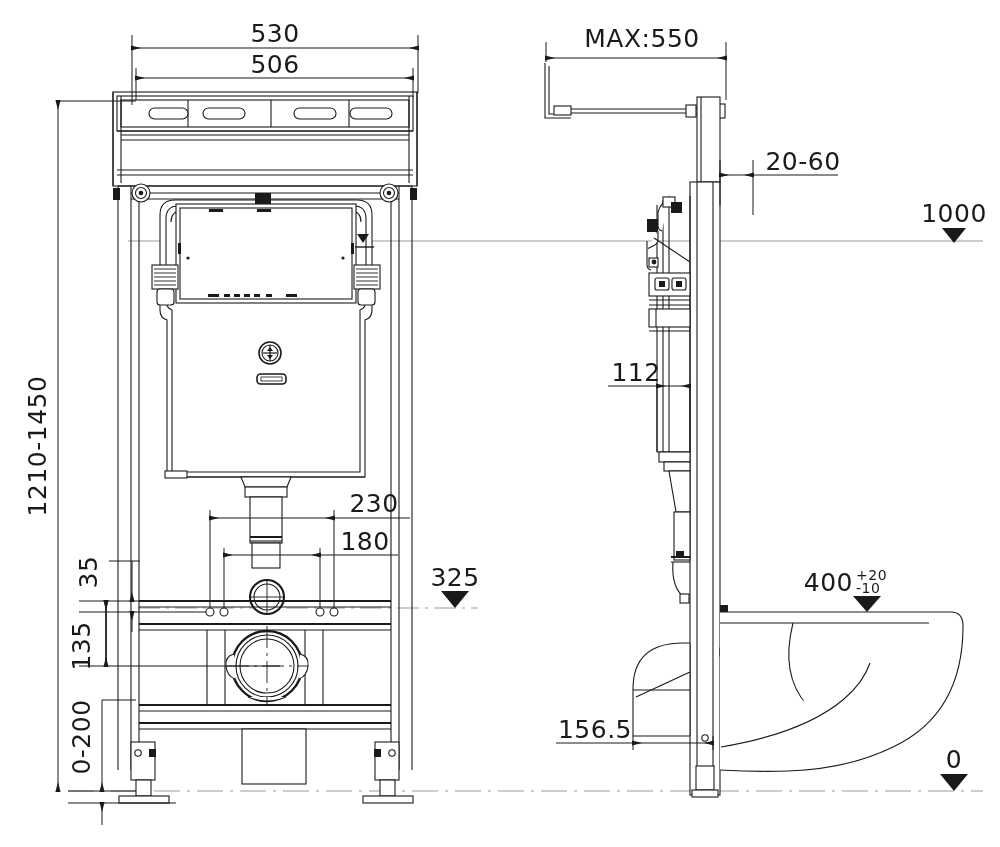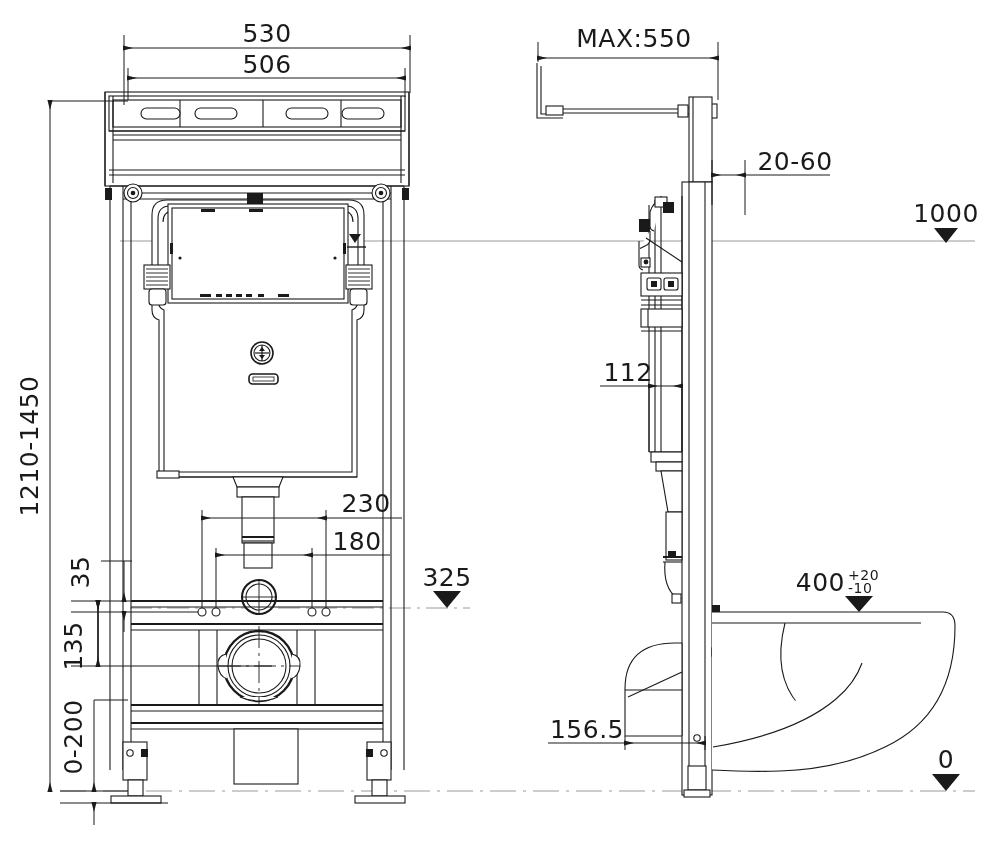--- a/index.html
+++ b/index.html
@@ -1,21 +1,21 @@
 <!DOCTYPE html>
 <html><head>
 <meta charset="utf-8">
 <title>Concealed Cistern Frame — Technical Drawing</title>
 <style>
   html,body{margin:0;padding:0;background:#ffffff;}
   body{
     font-family:"DejaVu Sans", sans-serif;
     width:1000px;height:847px;overflow:hidden;position:relative;
   }
-  #drawing{position:absolute;left:0;top:0;width:796px;height:847px;}
+  #drawing{position:absolute;left:8px;top:0;width:796px;height:847px;}
   .dimtext{font-family:"DejaVu Sans", sans-serif;font-size:25px;fill:#1a1a1a;}
   .dimtext-sup{font-family:"DejaVu Sans", sans-serif;font-size:14px;fill:#1a1a1a;}
   svg text{letter-spacing:0.5px;}
 </style>
 </head>
 <body>
 
 <div id="drawing">
 <svg width="1000" height="847" viewBox="0 0 1000 847" xmlns="http://www.w3.org/2000/svg">
 

